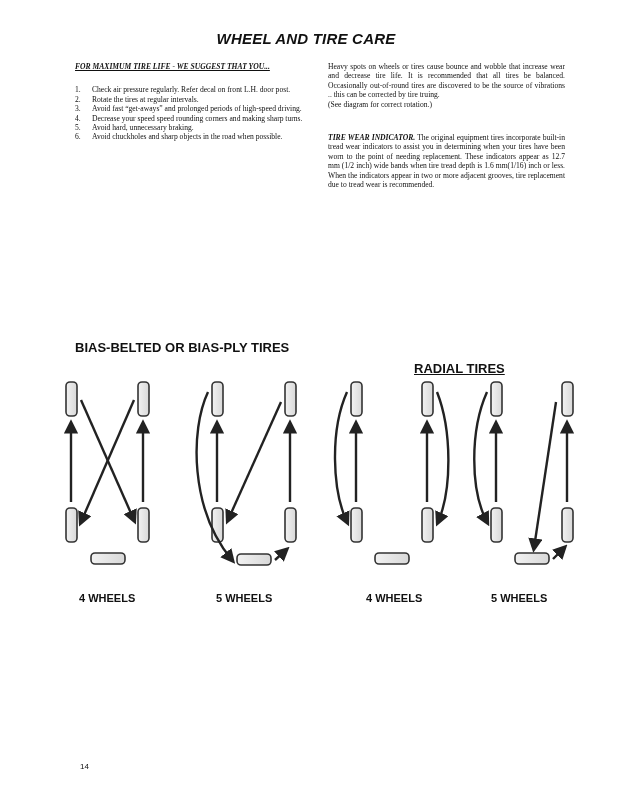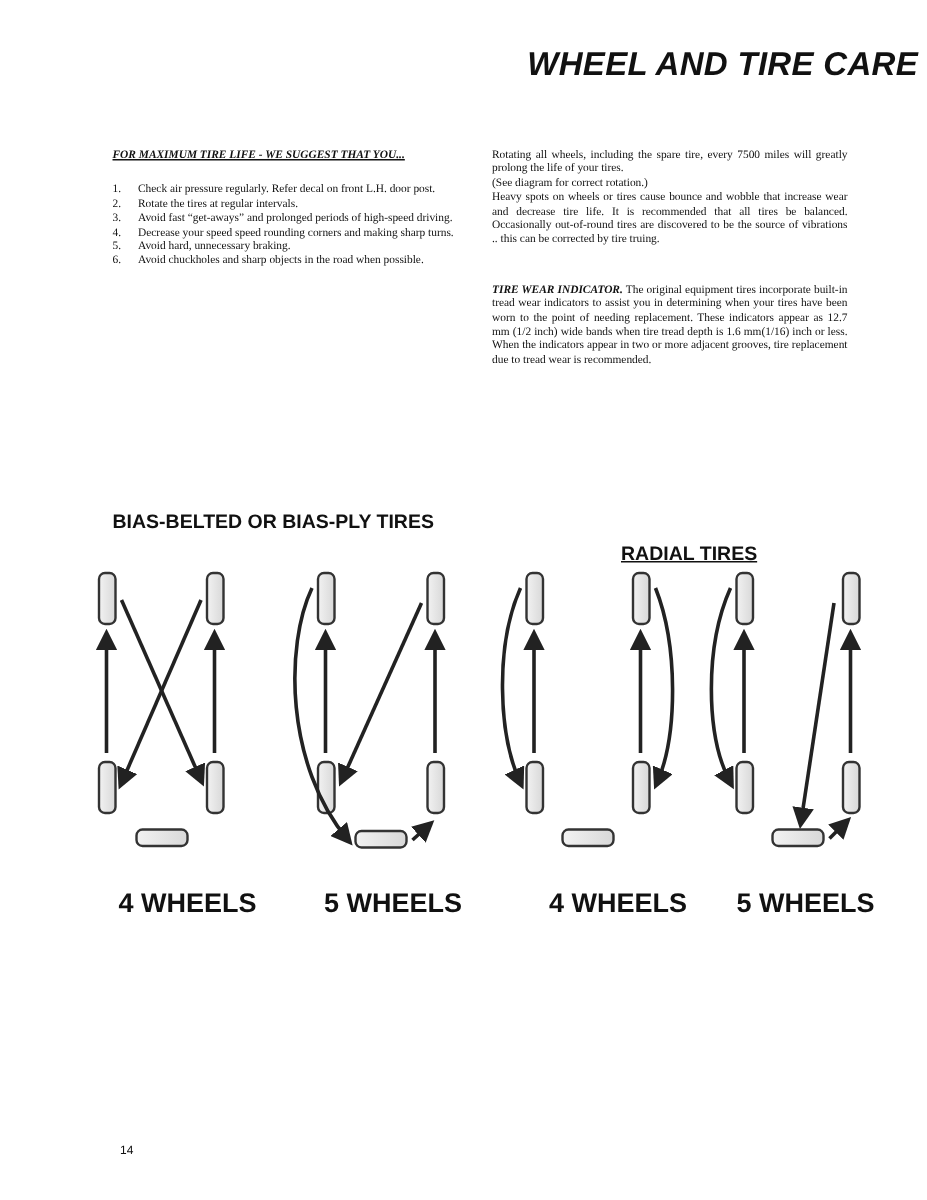--- a/index.html
+++ b/index.html
@@ -1,29 +1,29 @@
 <!DOCTYPE html>
 <html><head>
   <meta charset="utf-8">
   <style>
     html, body { margin: 0; padding: 0; background: #ffffff; }
     body { width: 618px; height: 800px; position: relative; overflow: hidden; color: #111; }
-    .title { position: absolute; top: 30px; left: 0; width: 612px; text-align: right;
-      font-family: "Liberation Sans", sans-serif; font-weight: bold; font-style: italic; font-size: 22px; letter-spacing: 0.2px; }
-    .col { position: absolute; font-family: "Liberation Serif", serif; font-size: 7.6px; line-height: 9.4px; margin-top: 36px; }
+    .title { position: absolute; top: 30px; left: 0; width: 612px; text-align: center;
+      font-family: "Liberation Sans", sans-serif; font-weight: bold; font-style: italic; font-size: 15px; letter-spacing: 0.2px; }
+    .col { position: absolute; font-family: "Liberation Serif", serif; font-size: 7.6px; line-height: 9.4px; }
     .col-left { left: 75px; top: 62px; width: 238px; }
     .col-right { left: 328px; top: 62px; width: 237px; text-align: justify; }
     .lead { font-weight: bold; font-style: italic; text-decoration: underline; margin-bottom: 14px; }
     ol { margin: 0; padding: 0; list-style: none; }
     ol li { position: relative; padding-left: 17px; }
     ol li .num { position: absolute; left: 0; }
     .bi { font-weight: bold; font-style: italic; }
     .gap { height: 24px; }
     .diag-title { position: absolute; font-family: "Liberation Sans", sans-serif; font-weight: bold; font-size: 13px; }
-    .wheels-label { position: absolute; font-family: "Liberation Sans", sans-serif; font-weight: bold; font-size: 18px; }
+    .wheels-label { position: absolute; font-family: "Liberation Sans", sans-serif; font-weight: bold; font-size: 11px; }
     .pagenum { position: absolute; left: 80px; top: 762px; font-family: "Liberation Sans", sans-serif; font-size: 8px; }
     svg.diag { position: absolute; left: 0; top: 0; }
   </style>
 </head>
 <body>
 
 <div class="title">WHEEL AND TIRE CARE</div>
 
 <div class="col col-left">
   <div class="lead">FOR MAXIMUM TIRE LIFE - WE SUGGEST THAT YOU...</div>
@@ -31,23 +31,22 @@
     <li><span class="num">1.</span><span>Check air pressure regularly. Refer decal on front L.H. door post.</span></li>
     <li><span class="num">2.</span><span>Rotate the tires at regular intervals.</span></li>
     <li><span class="num">3.</span><span>Avoid fast “get-aways” and prolonged periods of high-speed driving.</span></li>
     <li><span class="num">4.</span><span>Decrease your speed speed rounding corners and making sharp turns.</span></li>
     <li><span class="num">5.</span><span>Avoid hard, unnecessary braking.</span></li>
     <li><span class="num">6.</span><span>Avoid chuckholes and sharp objects in the road when possible.</span></li>
   </ol>
 </div>
 
 <div class="col col-right">
-  <div>Rotating all wheels, including the spare tire, every 7500 miles will greatly prolong the life of your tires.</div>
+  <div>Heavy spots on wheels or tires cause bounce and wobble that increase wear and decrease tire life. It is recommended that all tires be balanced. Occasionally out-of-round tires are discovered to be the source of vibrations .. this can be corrected by tire truing.</div>
   <div>(See diagram for correct rotation.)</div>
-  <div>Heavy spots on wheels or tires cause bounce and wobble that increase wear and decrease tire life. It is recommended that all tires be balanced. Occasionally out-of-round tires are discovered to be the source of vibrations .. this can be corrected by tire truing.</div>
   <div class="gap"></div>
   <div>
     <span class="bi">TIRE WEAR INDICATOR.</span>
     <span>The original equipment tires incorporate built-in tread wear indicators to assist you in determining when your tires have been worn to the point of needing replacement. These indicators appear as 12.7 mm (1/2 inch) wide bands when tire tread depth is 1.6 mm(1/16) inch or less. When the indicators appear in two or more adjacent grooves, tire replacement due to tread wear is recommended.</span>
   </div>
 </div>
 
 <div class="diag-title" style="left:75px; top:340px;">BIAS-BELTED OR BIAS-PLY TIRES</div>
 <div class="diag-title" style="left:414px; top:361px;text-decoration:underline;">RADIAL TIRES</div>
 

